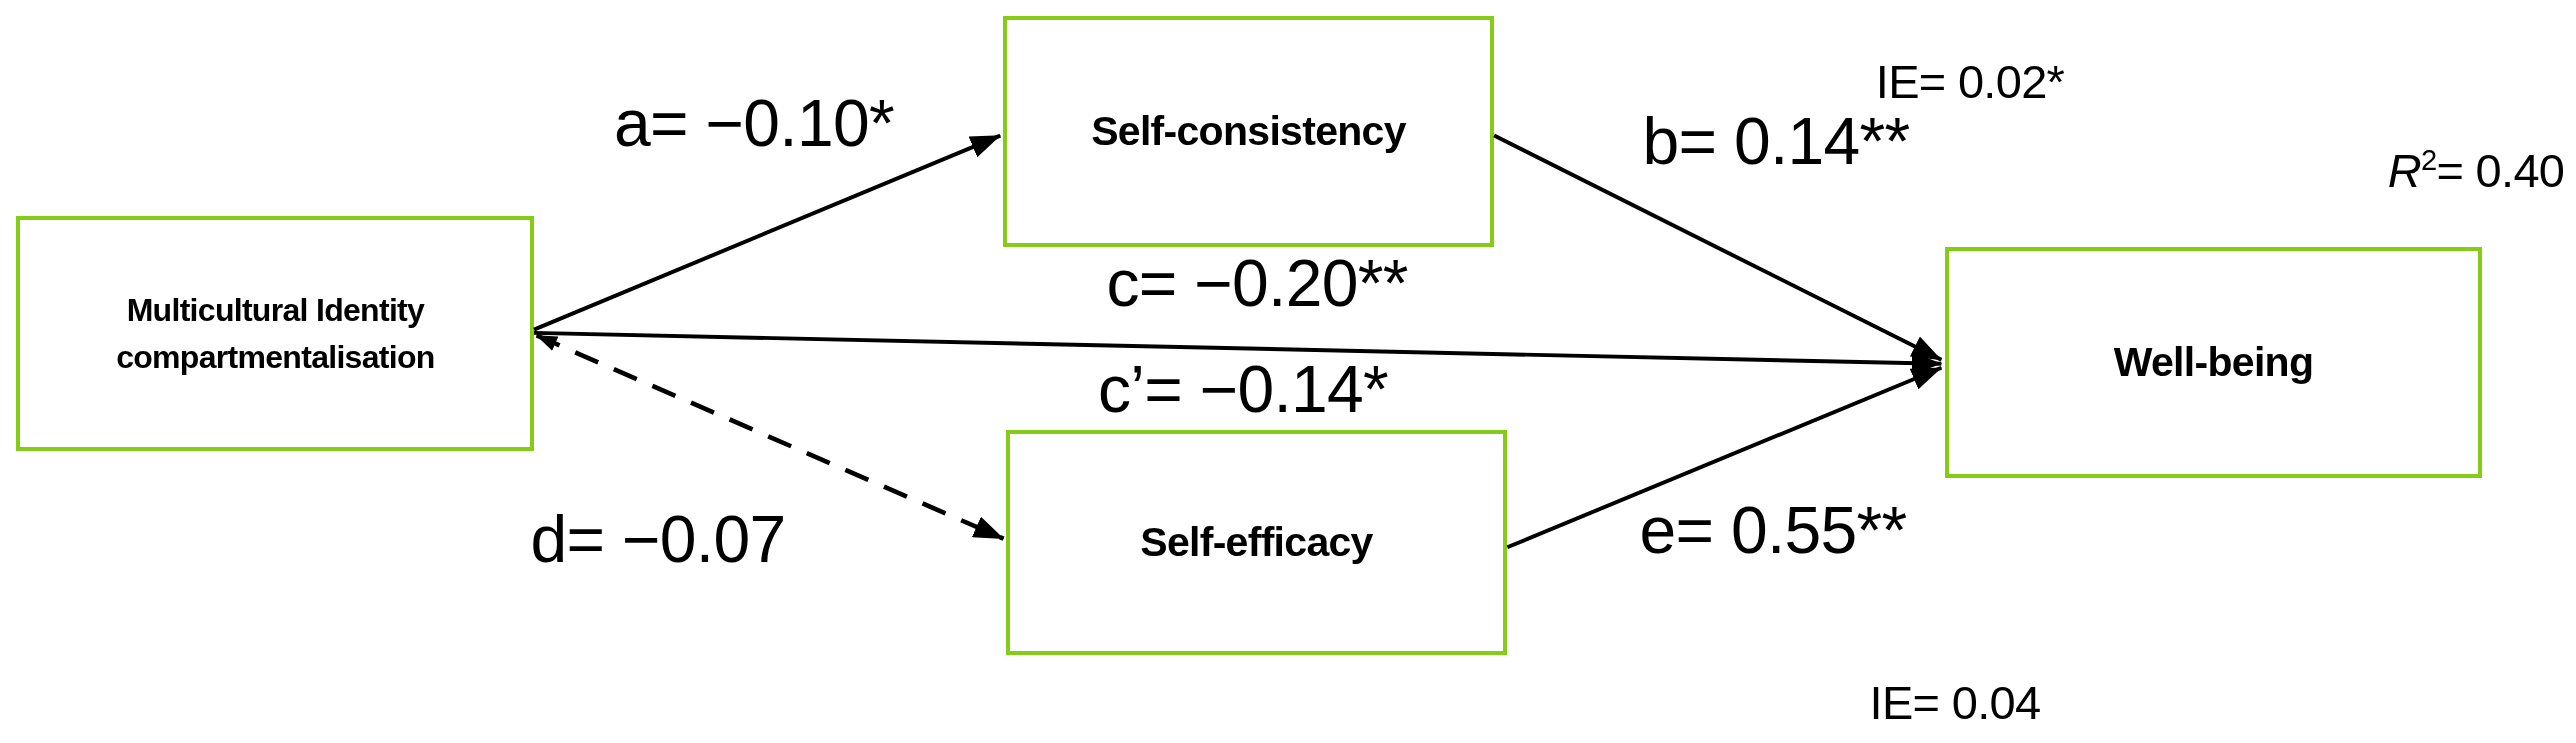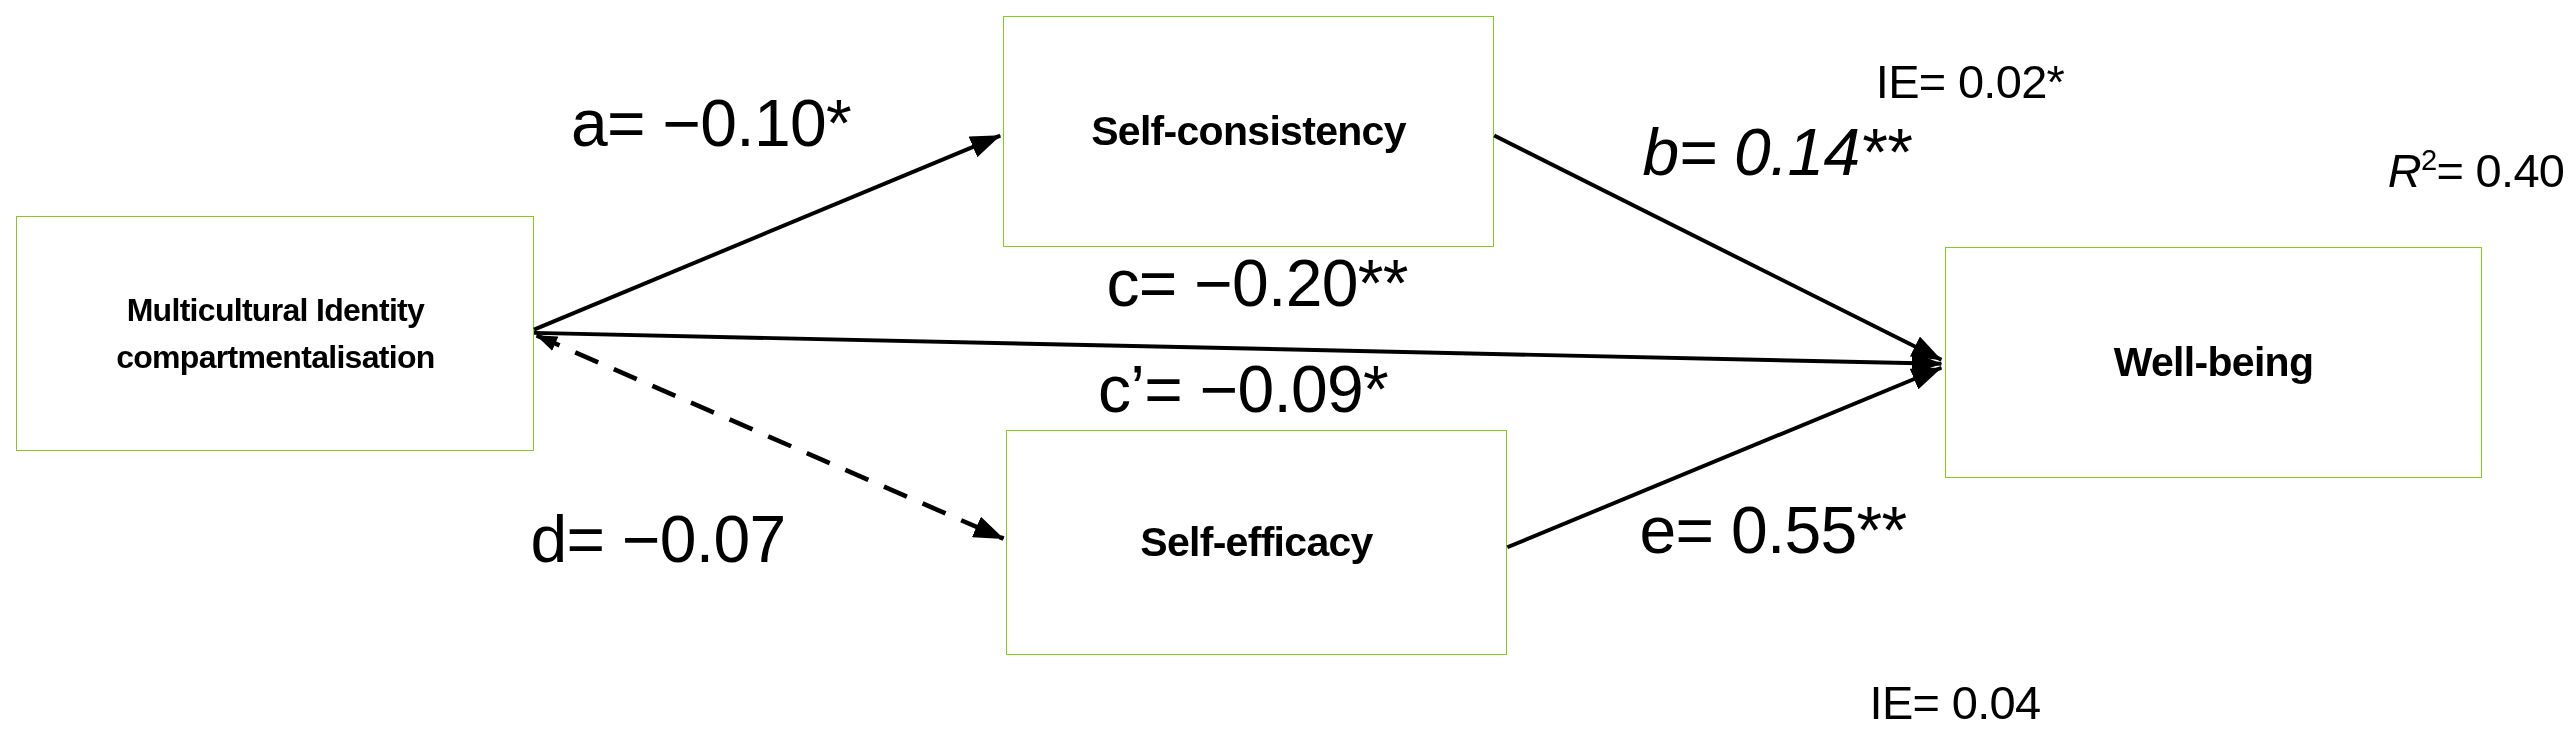--- a/index.html
+++ b/index.html
@@ -11,21 +11,21 @@
     position: relative;
     width: 2576px;
     height: 744px;
     background: #ffffff;
     font-family: "Liberation Sans", sans-serif;
     color: #000000;
     overflow: hidden;
   }
   .node {
     position: absolute;
-    border: 1px solid #84cc16;
+    border: 4px solid #84cc16;
     background: #ffffff;
     display: flex;
     align-items: center;
     justify-content: center;
     text-align: center;
     box-sizing: border-box;
     z-index: 1;
   }
   .node-label {
     font-weight: bold;
@@ -52,22 +52,22 @@
     position: absolute;
     transform: translate(-50%, -50%);
     font-size: 66px;
     white-space: nowrap;
     z-index: 3;
     letter-spacing: -0.7px;
   }
   .small-label {
     font-size: 47px;
   }
-  .lbl-a  { left: 711px; top: 123px; }
-  .lbl-b  { left: 1776px; top: 152px; font-style: italic; }
+  .lbl-a  { left: 754px; top: 123px; }
+  .lbl-b  { left: 1776px; top: 141px; }
   .lbl-c  { left: 1257px; top: 283px; }
   .lbl-cp { left: 1243px; top: 389px; }
   .lbl-d  { left: 658px; top: 539px; }
   .lbl-e  { left: 1773px; top: 530px; }
   .lbl-ie-top { left: 1970px; top: 49px; margin-top: 32px; }
   .lbl-ie-bottom { left: 1955px; top: 702px; }
   .lbl-r2 { left: 2476px; top: 170px; }
   .lbl-r2 .r-base { font-style: italic; }
   .lbl-r2 sup { font-size: 62%; line-height: 0; }
 </style>
@@ -112,21 +112,21 @@
     <line x1="816" y1="510" x2="1526" y2="819" stroke="#000000" stroke-width="7" stroke-dasharray="38 26" marker-start="url(#arrowS)" marker-end="url(#arrowM)"></line>
 
     <line x1="2272" y1="206" x2="2952" y2="547" stroke="#000000" stroke-width="6" marker-end="url(#arrowM)"></line>
 
     <line x1="2292" y1="832" x2="2952" y2="559" stroke="#000000" stroke-width="6" marker-end="url(#arrowM)"></line>
   </svg>
 
   <div class="path-label lbl-a">a= −0.10*</div>
   <div class="path-label lbl-b">b= 0.14**</div>
   <div class="path-label lbl-c">c= −0.20**</div>
-  <div class="path-label lbl-cp">c’= −0.09*</div>
+  <div class="path-label lbl-cp">c’= −0.14*</div>
   <div class="path-label lbl-d">d= −0.07</div>
   <div class="path-label lbl-e">e= 0.55**</div>
 
   <div class="path-label small-label lbl-ie-top">IE= 0.02*</div>
   <div class="path-label small-label lbl-ie-bottom">IE= 0.04</div>
   <div class="path-label small-label lbl-r2"><span class="r-base">R</span><sup>2</sup><span>= 0.40</span></div>
 
 </div>
 
 

